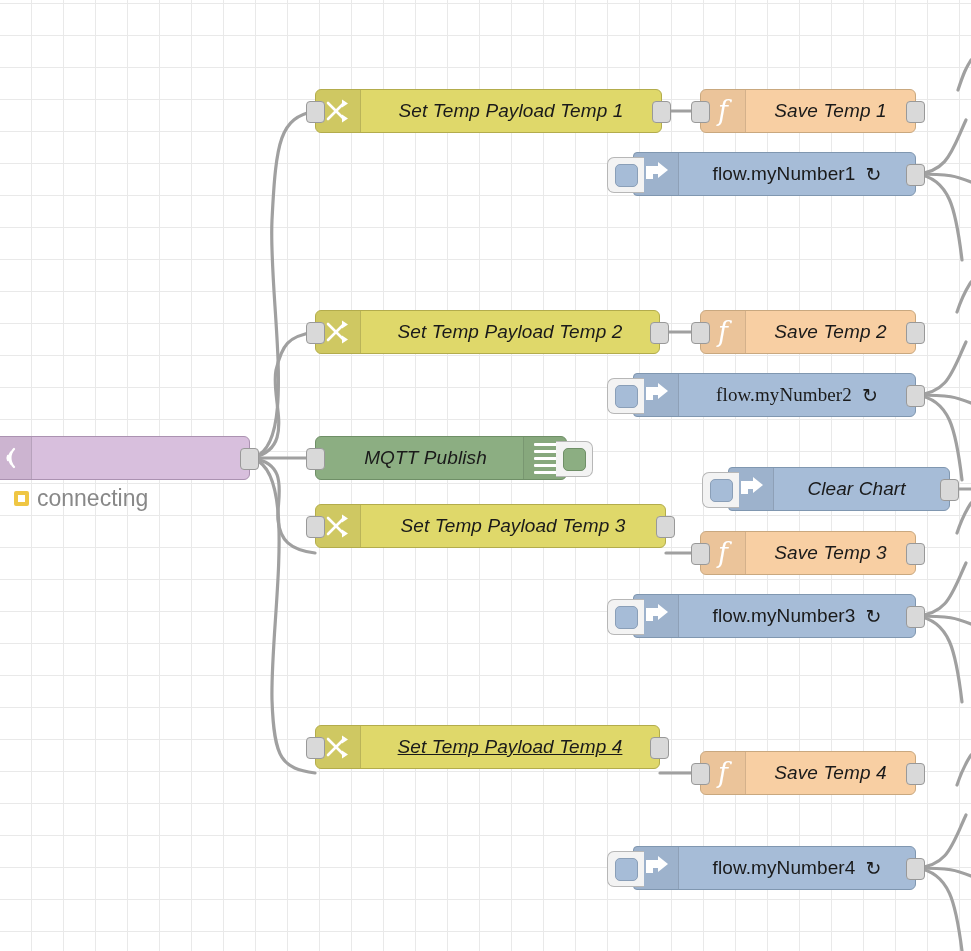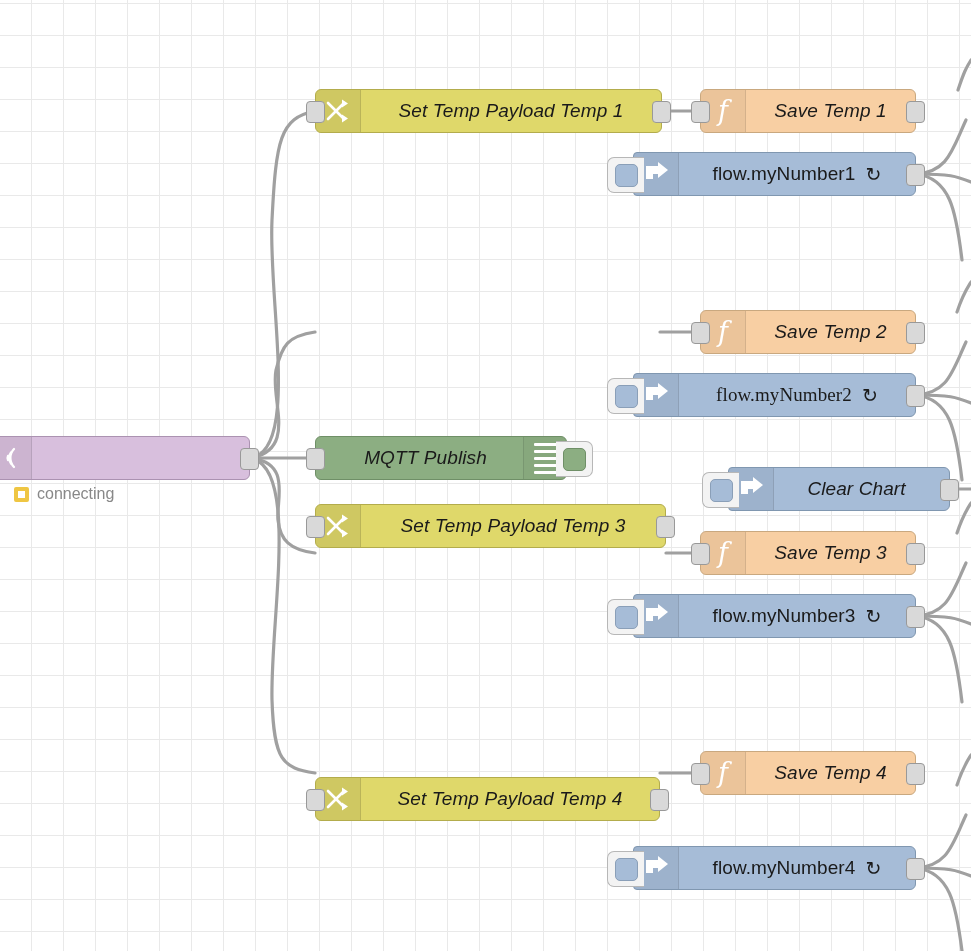--- a/index.html
+++ b/index.html
@@ -121,21 +121,21 @@
     border-left:1px solid rgba(0,0,0,.10);
     background:rgba(0,0,0,.03);
     border-radius:0 5px 5px 0;
   }
   .mqtt-iconbox span{display:block;width:23px;height:3px;background:#fff;border-radius:1px;}
 
   
   .node-status{
     position:absolute;
     display:flex;align-items:center;gap:8px;
-    font-size:16px;color:#888;
+    font-size:23px;color:#888;
     font-family:"Liberation Sans", sans-serif;
   }
   .status-dot{
     width:15px;height:15px;
     border:4px solid #efc643;
     background:#fff;
     border-radius:2px;
     box-sizing:border-box;
   }
 
@@ -215,38 +215,53 @@
         </g>
         <path d="M18 2.5 L24 6.5 L18 10.5 Z" fill="#fff"></path>
         <path d="M18 17.5 L24 21.5 L18 25.5 Z" fill="#fff"></path>
       </svg>
     </div>
     <div class="lbl">Set Temp Payload Temp 1</div>
     <div class="port in"></div>
     <div class="port out"></div>
   </div>
 
-
-  <div class="node n-change" style="left:315px;top:504px;width:351px;">
+  <div class="node n-change" style="left:315px;top:310px;width:345px;">
     <div class="iconbox">
       <svg class="ic" width="28" height="28" viewBox="0 0 28 28">
         <g fill="none" stroke="#fff" stroke-width="2.6" stroke-linecap="round" stroke-linejoin="round">
           <path d="M4 6 L12 14 L20 22"></path>
             <path d="M4 22 L12 14 L20 6"></path>
         </g>
         <path d="M18 2.5 L24 6.5 L18 10.5 Z" fill="#fff"></path>
         <path d="M18 17.5 L24 21.5 L18 25.5 Z" fill="#fff"></path>
       </svg>
     </div>
+    <div class="lbl">Set Temp Payload Temp 2</div>
+    <div class="port in"></div>
+    <div class="port out"></div>
+  </div>
+
+  <div class="node n-change" style="left:315px;top:504px;width:351px;">
+    <div class="iconbox">
+      <svg class="ic" width="28" height="28" viewBox="0 0 28 28">
+        <g fill="none" stroke="#fff" stroke-width="2.6" stroke-linecap="round" stroke-linejoin="round">
+          <path d="M4 6 L12 14 L20 22"></path>
+            <path d="M4 22 L12 14 L20 6"></path>
+        </g>
+        <path d="M18 2.5 L24 6.5 L18 10.5 Z" fill="#fff"></path>
+        <path d="M18 17.5 L24 21.5 L18 25.5 Z" fill="#fff"></path>
+      </svg>
+    </div>
     <div class="lbl">Set Temp Payload Temp 3</div>
     <div class="port in"></div>
     <div class="port out"></div>
   </div>
 
-  <div class="node n-change" style="left:315px;top:777px;width:345px;">
+  <div class="node n-change" style="left:315px;top:725px;width:345px;text-decoration:underline;">
     <div class="iconbox">
       <svg class="ic" width="28" height="28" viewBox="0 0 28 28">
         <g fill="none" stroke="#fff" stroke-width="2.6" stroke-linecap="round" stroke-linejoin="round">
           <path d="M4 6 L12 14 L20 22"></path>
             <path d="M4 22 L12 14 L20 6"></path>
         </g>
         <path d="M18 2.5 L24 6.5 L18 10.5 Z" fill="#fff"></path>
         <path d="M18 17.5 L24 21.5 L18 25.5 Z" fill="#fff"></path>
       </svg>
     </div>

